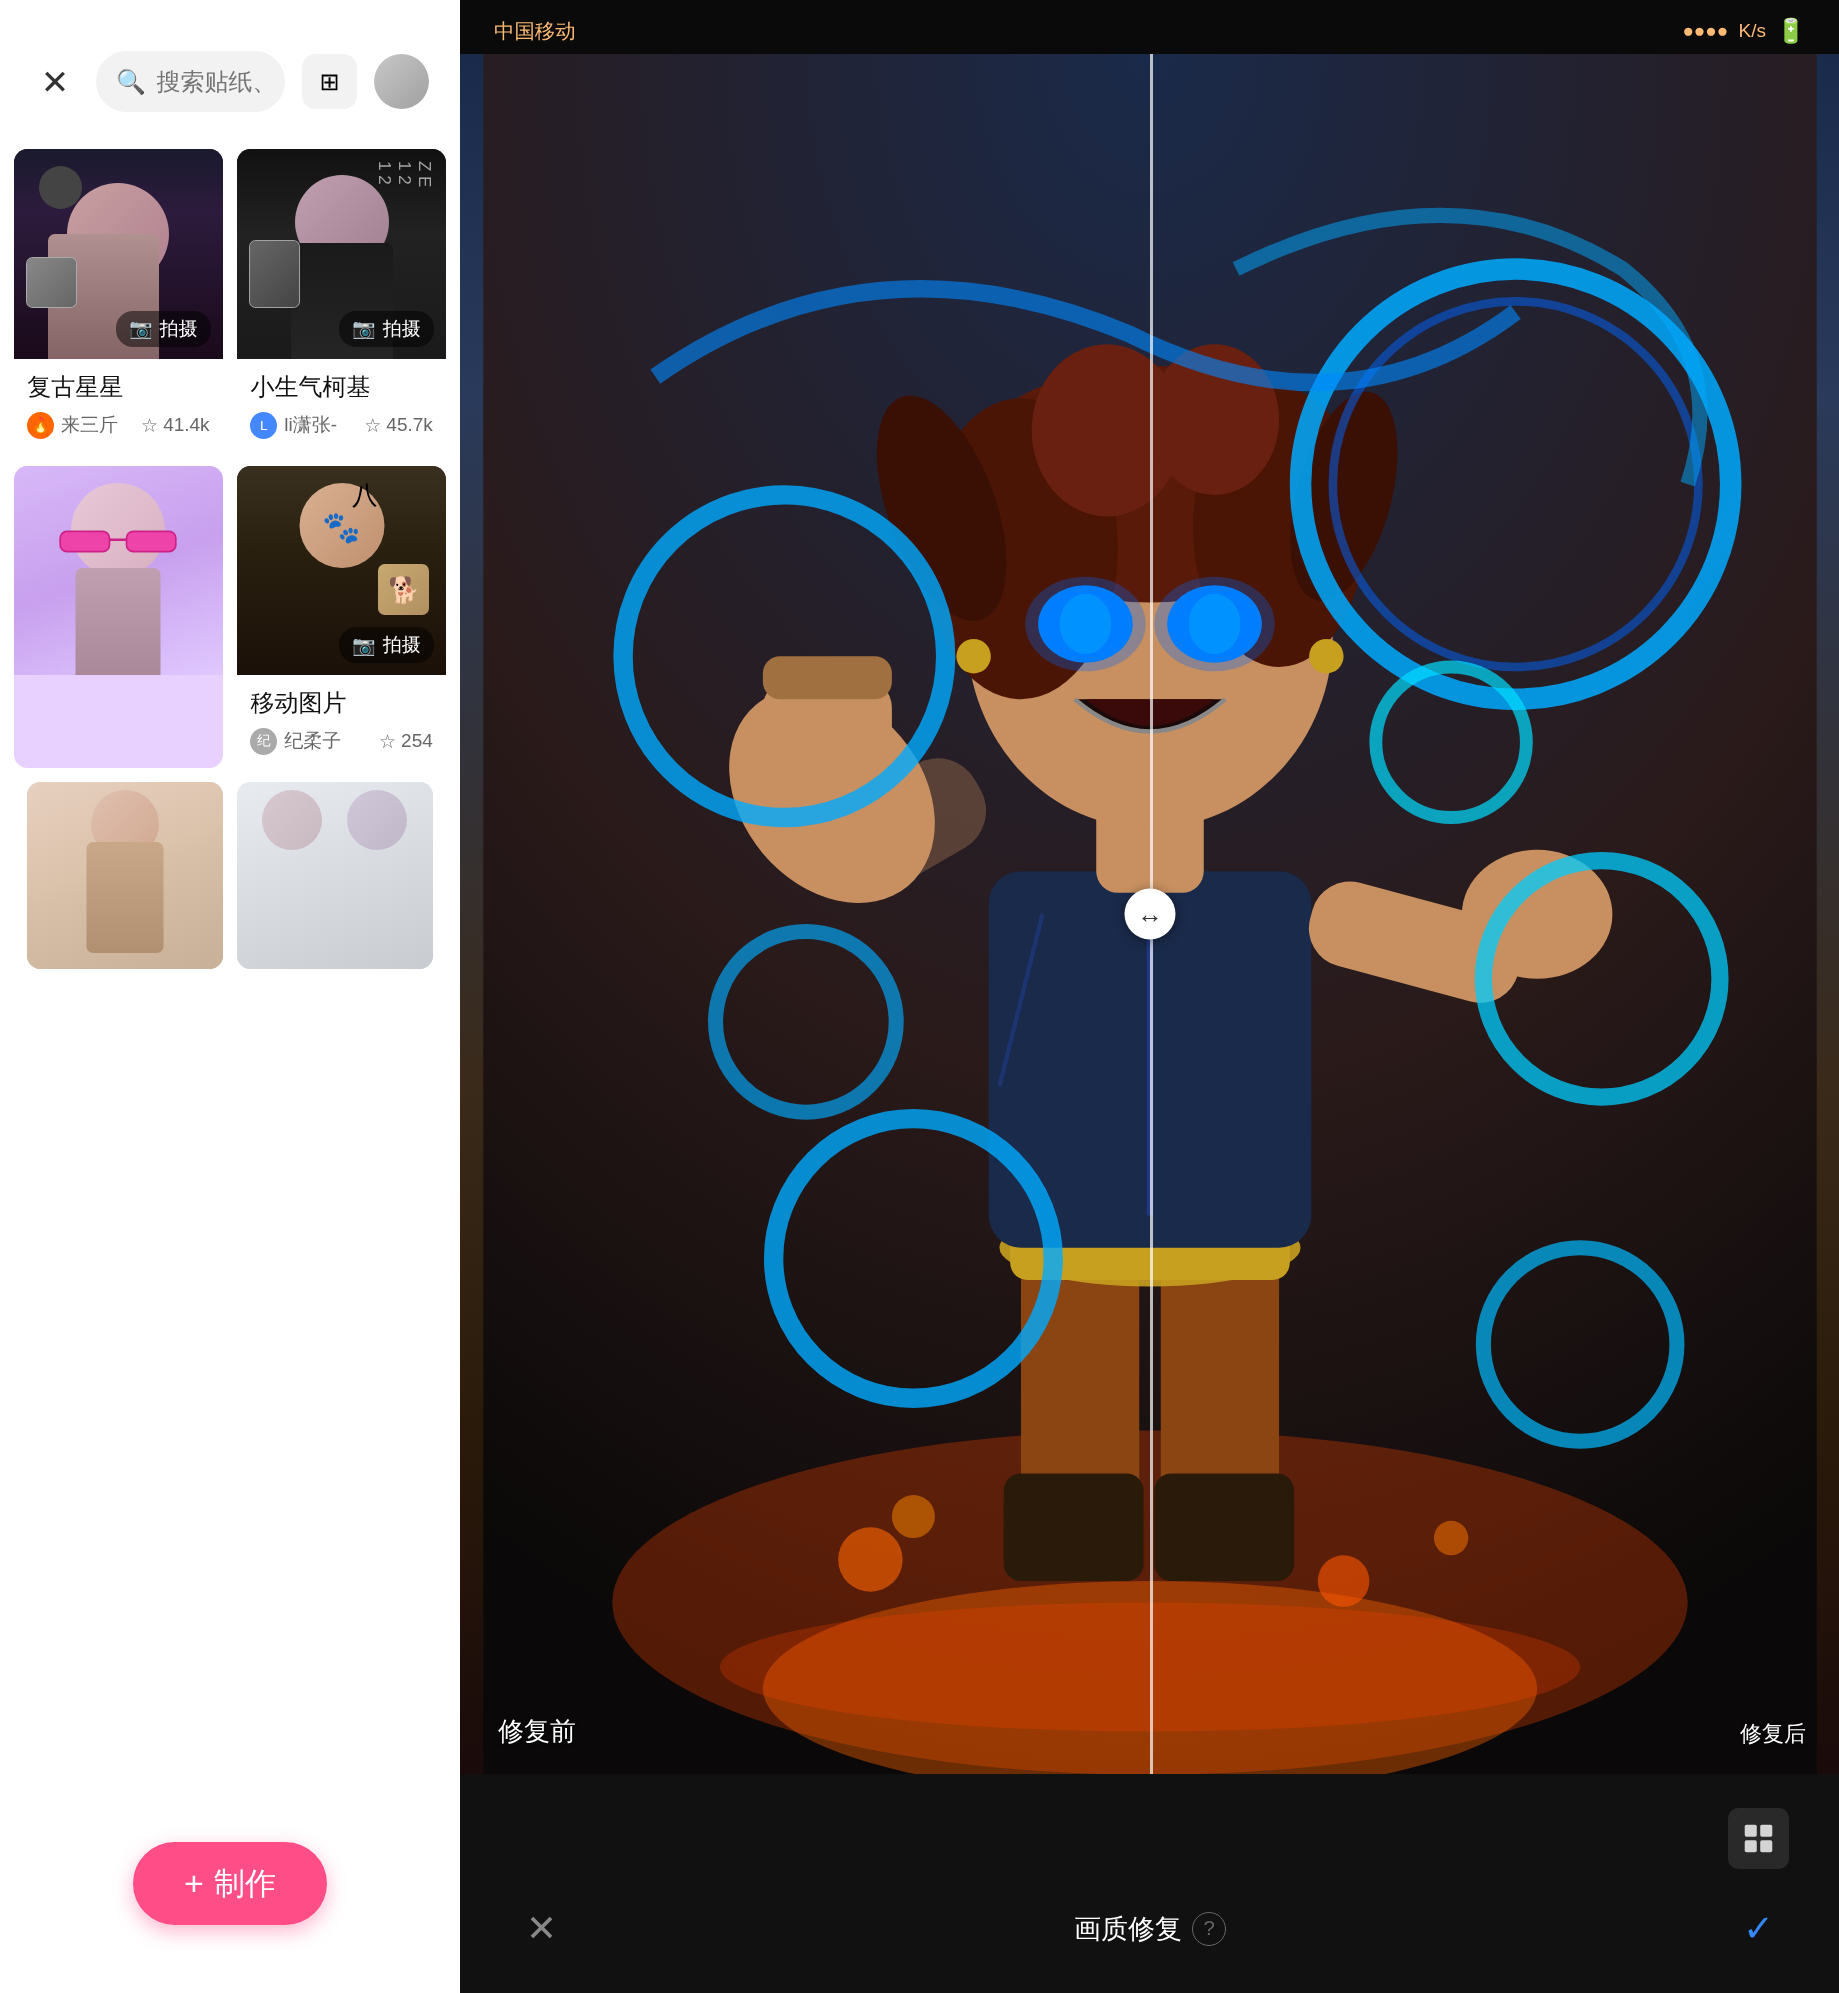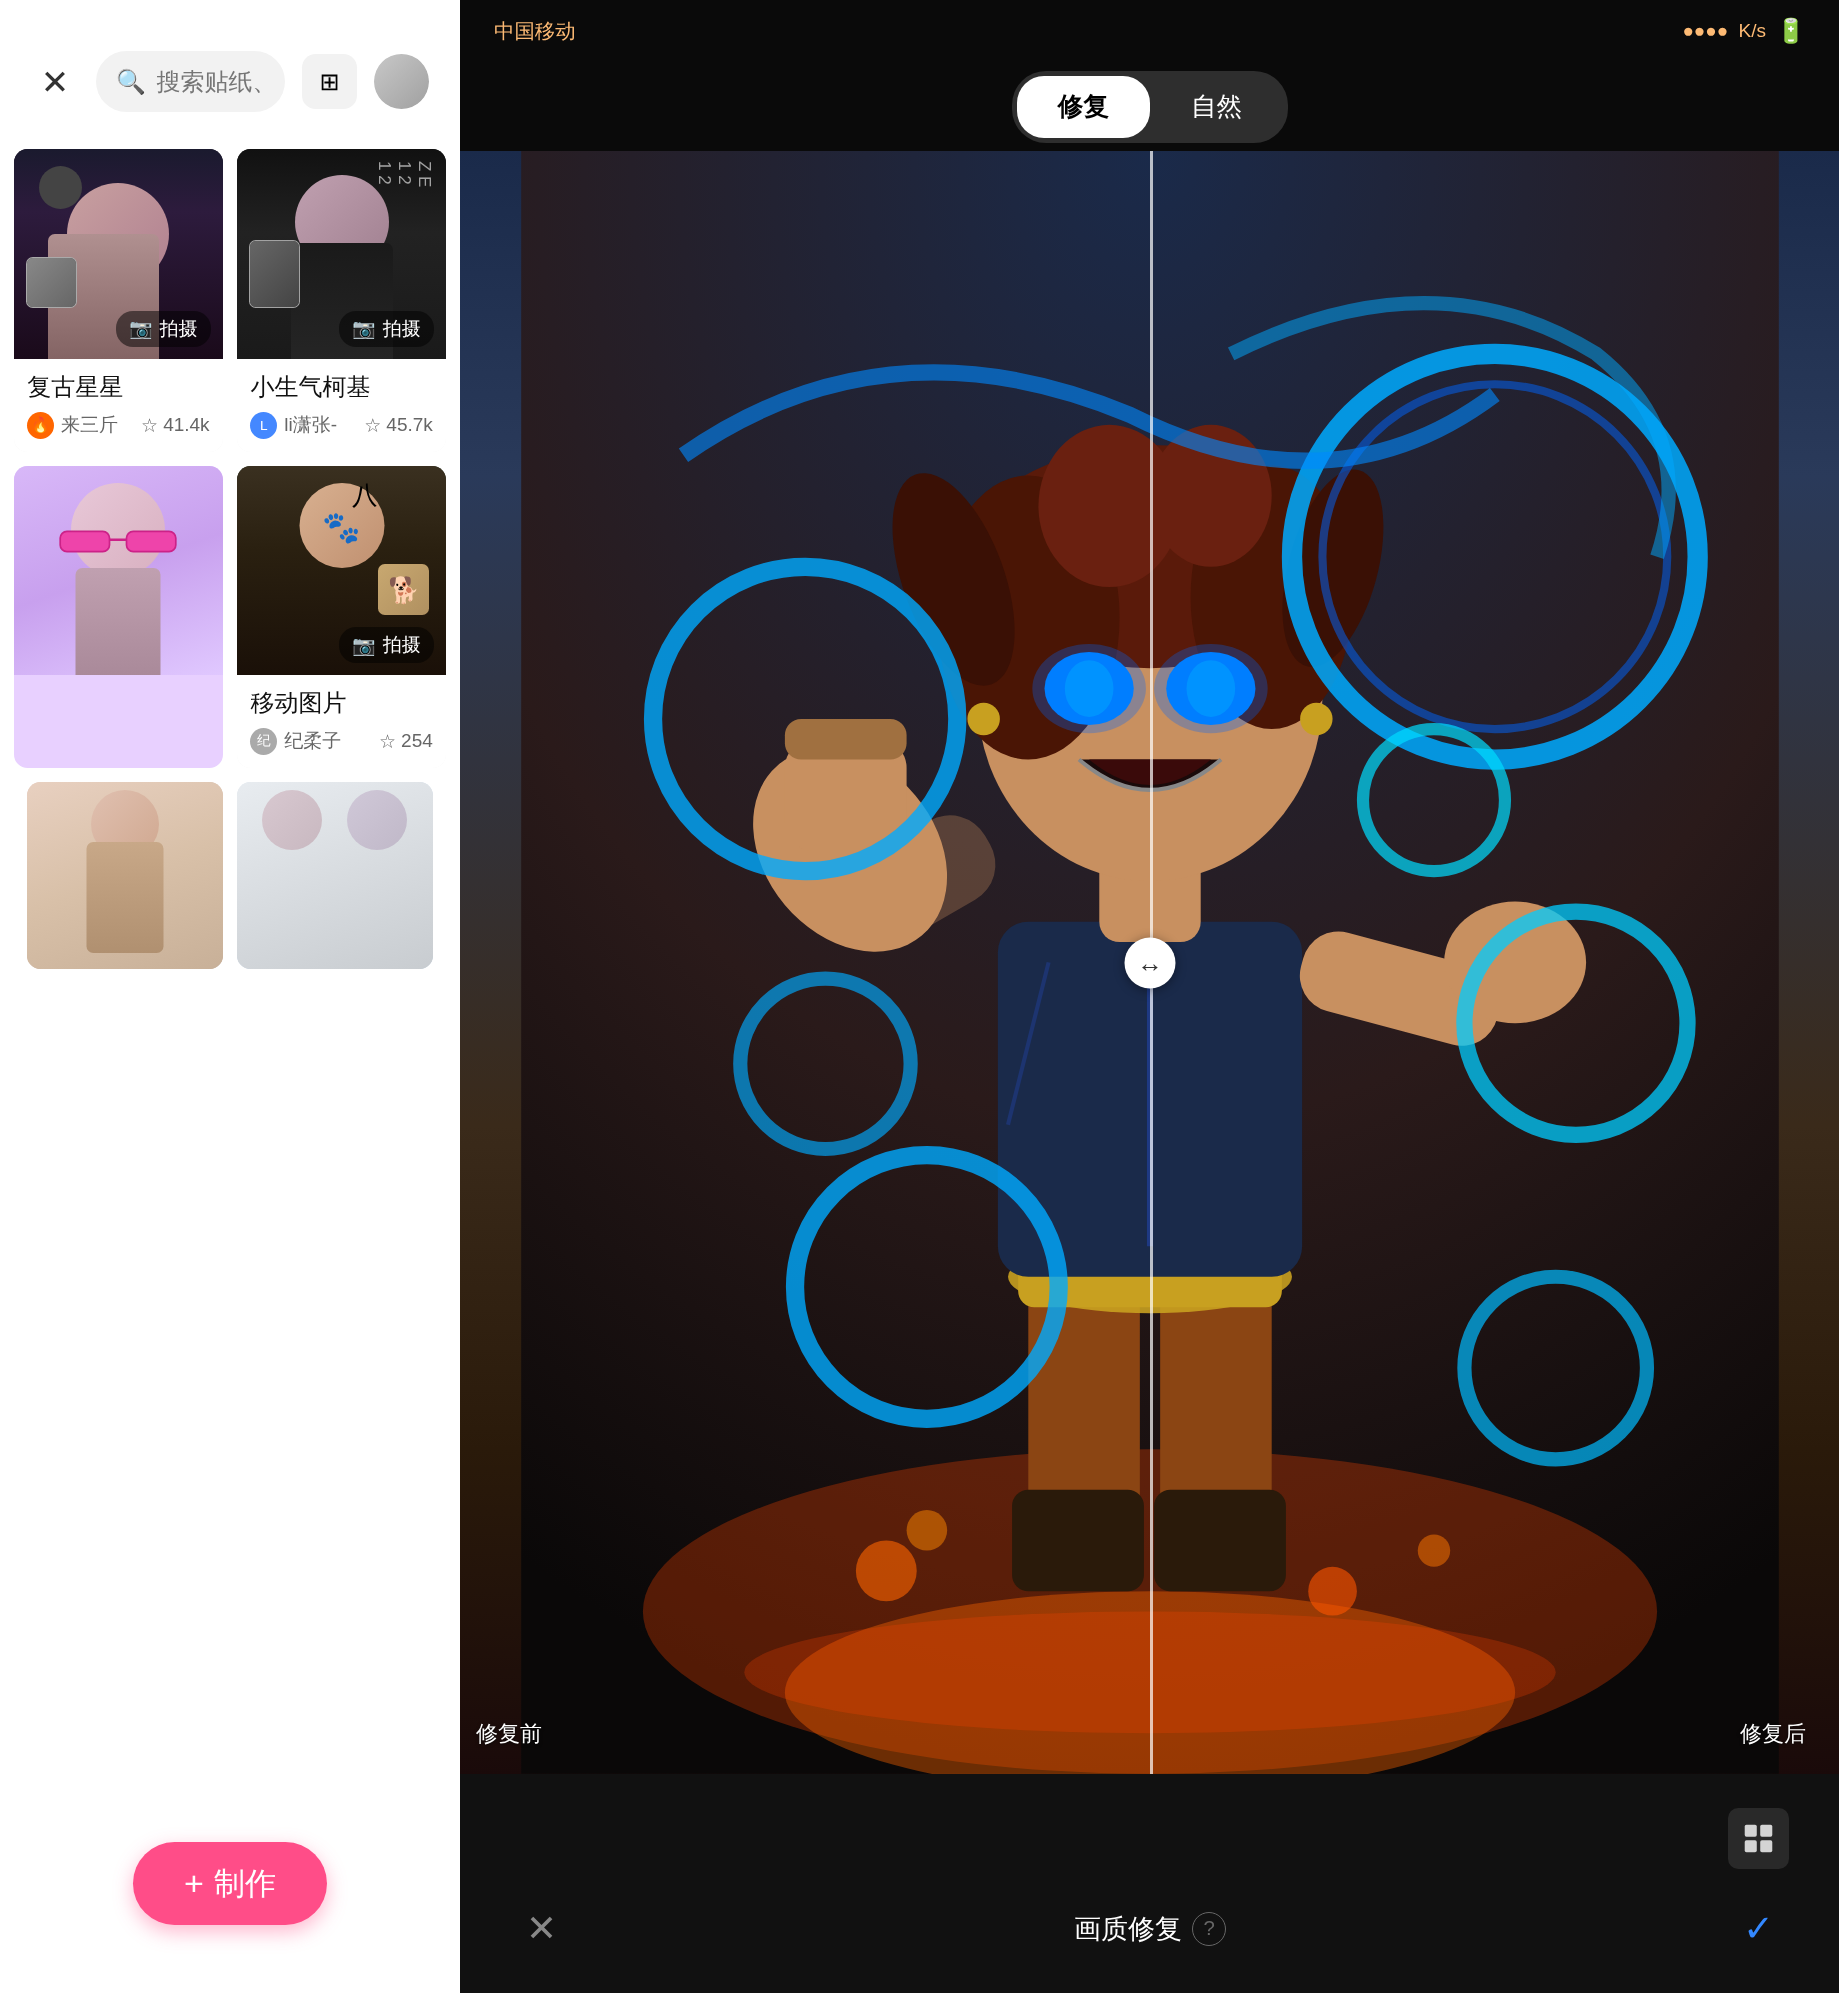--- a/index.html
+++ b/index.html
@@ -435,23 +435,23 @@
       justify-content: center;
       z-index: 11;
       font-size: 24px;
       box-shadow: 0 1.7px 10.2px rgba(0,0,0,0.4);
       cursor: pointer;
     }
 
     .label-before {
       position: absolute;
       bottom: 25.6px;
-      left: 16px;
+      left: 38px;
       color: #fff;
-      font-size: 22px;
+      font-size: 26px;
       z-index: 12;
       text-shadow: 0 0.9px 3.4px rgba(0,0,0,0.8);
     }
 
     .label-after {
       position: absolute;
       bottom: 25.6px;
       right: 34px;
       color: #fff;
       font-size: 22px;
@@ -803,30 +803,20 @@
 
   <div class="status-bar">
     <span class="status-left">中国移动</span>
     <div class="status-right">
       <span>●●●●</span>
       <span>K/s</span>
       <span style="font-size:24px;">🔋</span>
     </div>
   </div>
 
-  <div class="mode-toggle">
-    <div class="toggle-container">
-      <div class="toggle-btn active">
-        <span>修复</span>
-      </div>
-      <div class="toggle-btn">
-        <span>自然</span>
-      </div>
-    </div>
-  </div>
 
   <div class="comparison-area">
     <div class="comparison-image">
 
       <div class="game-bg"></div>
 
       <svg class="character-svg" viewBox="0 0 620 800">
 
         <defs>
           <radialGradient id="glowBlue" cx="50%" cy="50%" r="50%">

